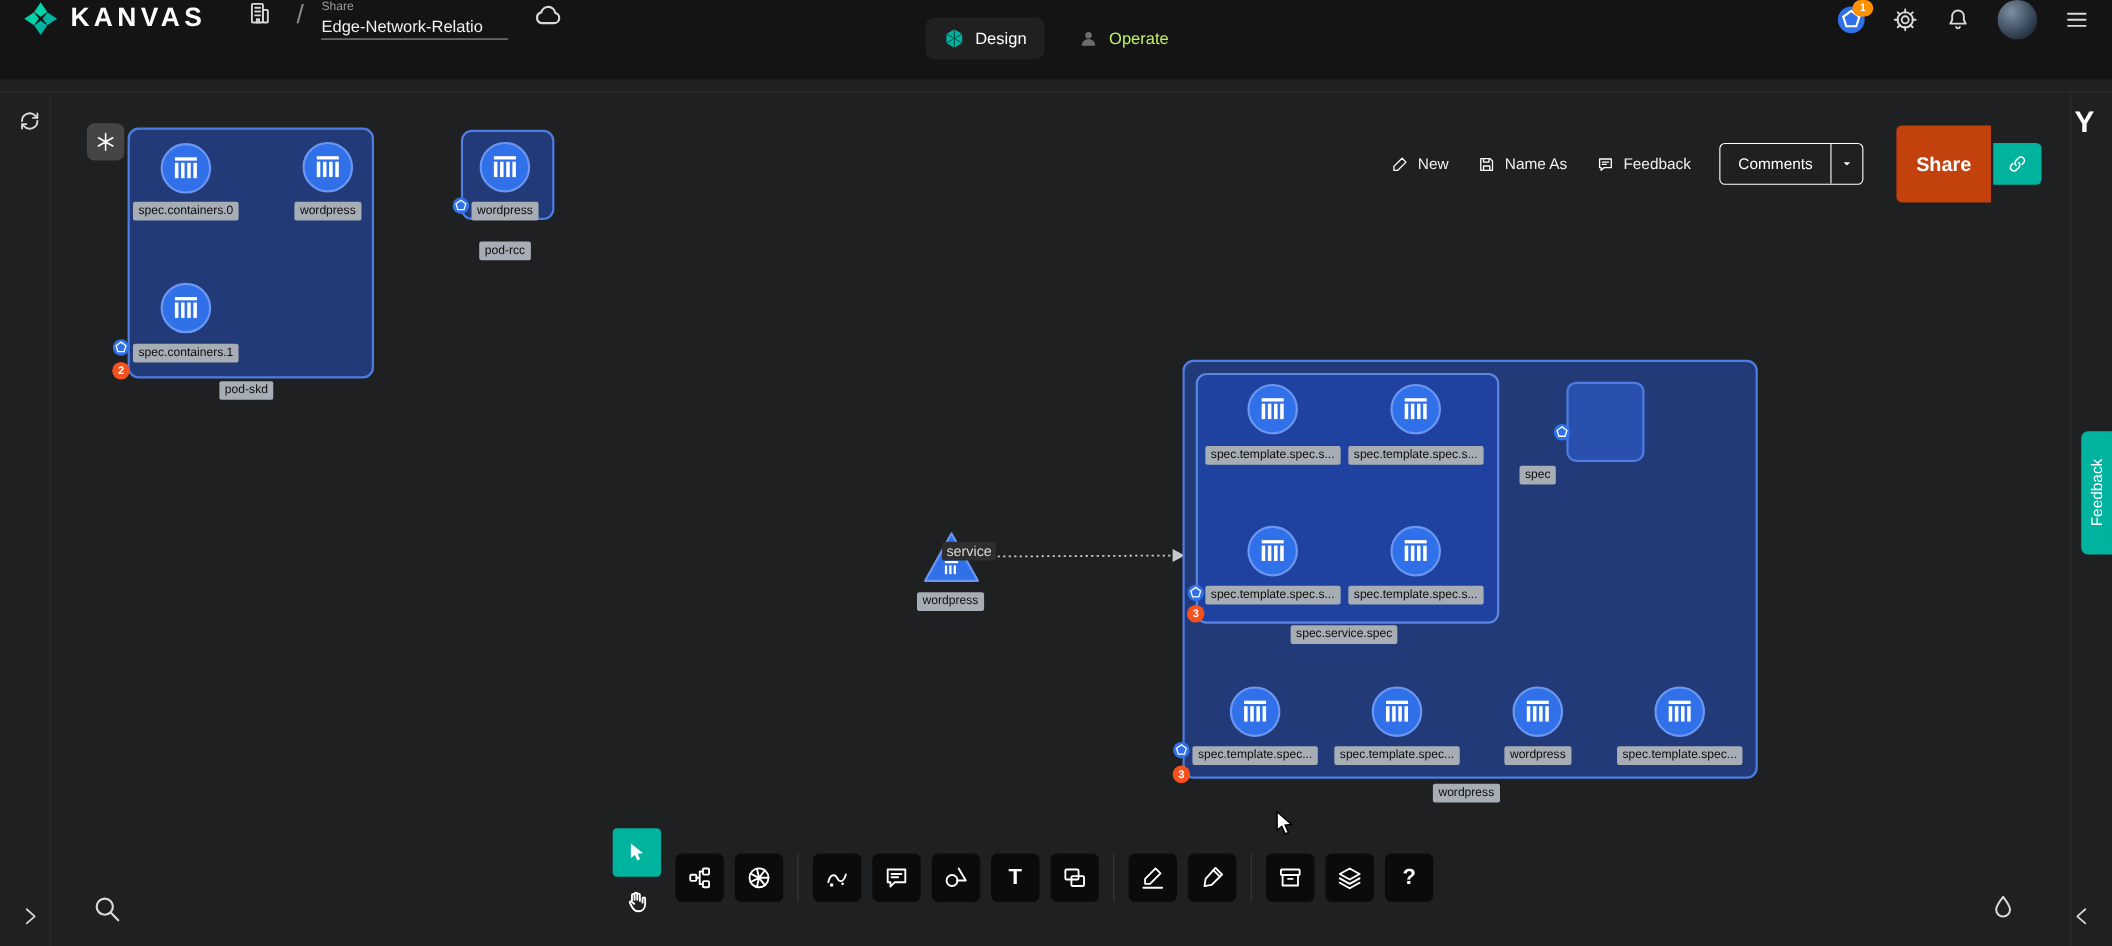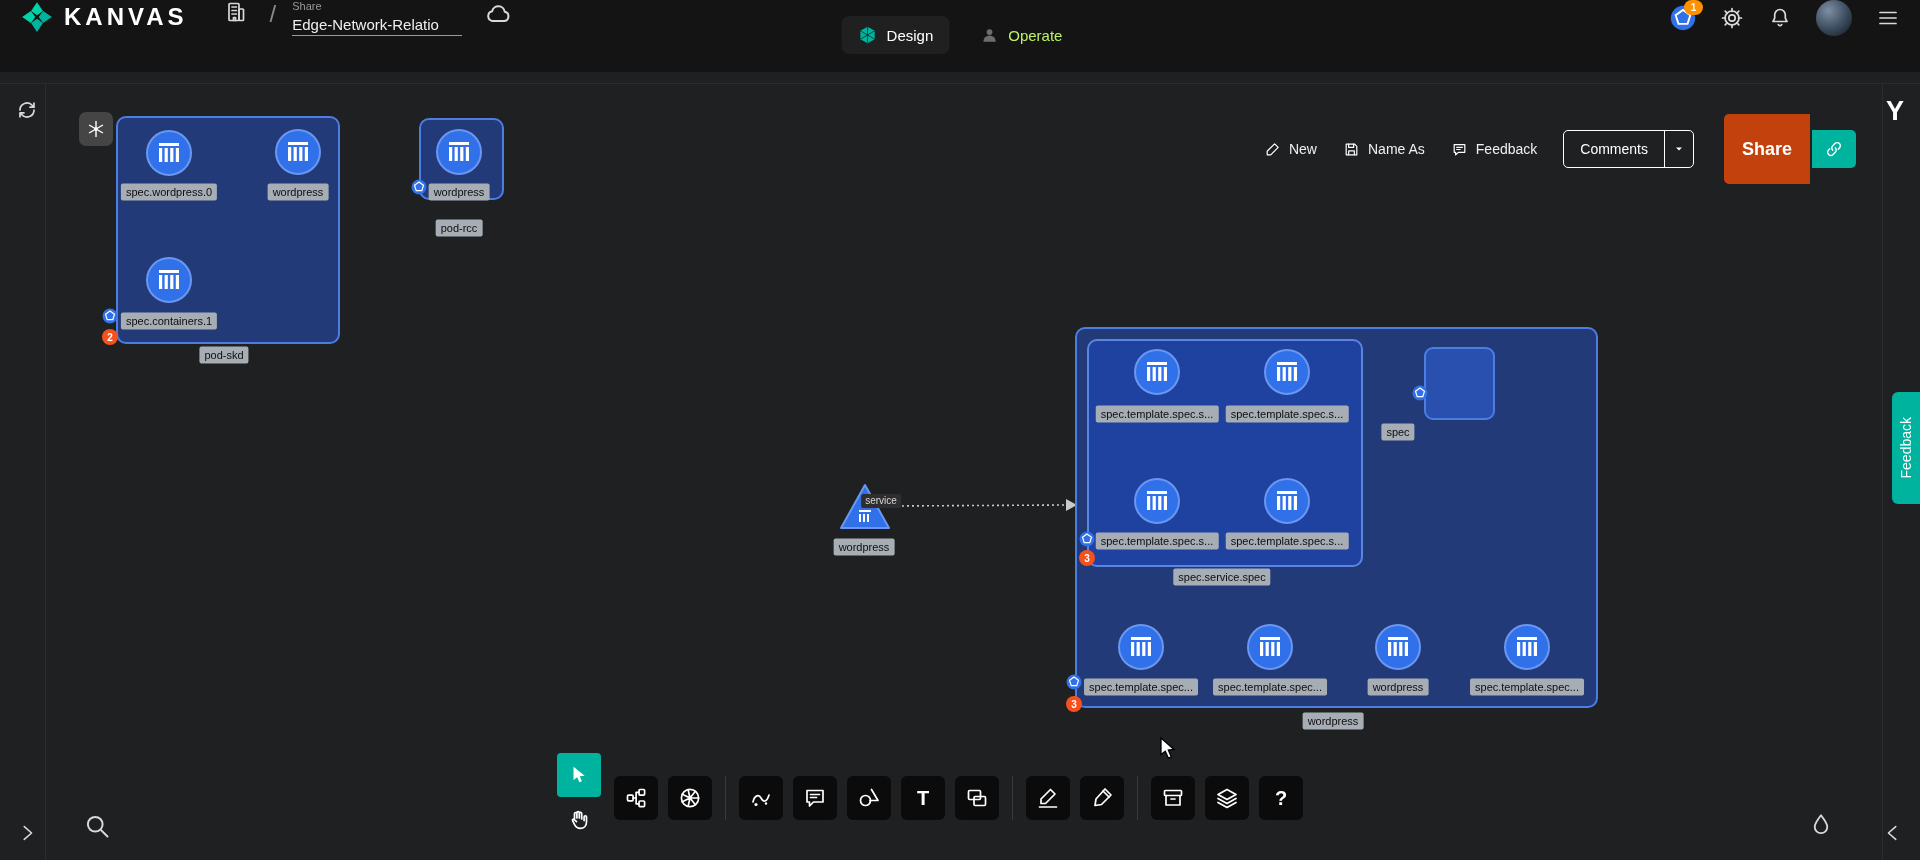--- a/index.html
+++ b/index.html
@@ -33,21 +33,21 @@
   
   #canvas{position:absolute;top:70px;left:0;right:0;bottom:0;background:#1f2022;}
   .frame-line{position:absolute;background:#2c2d2f;}
   
   .group{position:absolute;border:2px solid #4d7de2;border-radius:10px;background:rgba(37,84,204,0.50);}
   .group.nested{background:rgba(30,70,185,0.65);border-color:#5a86e0;}
   .group.small{background:rgba(48,98,220,0.55);border-radius:9px;}
   .pod{position:absolute;width:48px;height:48px;transform:translate(-50%,-50%);cursor:pointer;}
   .chip{position:absolute;transform:translate(-50%,-50%);background:#a7adb4;color:#0d0d0d;
         font-size:11px;line-height:1;padding:3px 5px;border-radius:2px;white-space:nowrap;z-index:5;}
-  .chip.dark{background:#2e2e2e;color:#d8d8d8;font-size:10px;padding:2px 4px;}
+  .chip.dark{background:#2e2e2e;color:#d8d8d8;font-size:13px;padding:2px 4px;}
   .mini{position:absolute;width:16px;height:16px;transform:translate(-50%,-50%);z-index:6;}
   .nbadge{position:absolute;width:16px;height:16px;border-radius:50%;background:#f4511e;color:#fff;
           font-size:10px;font-weight:700;display:flex;align-items:center;justify-content:center;
           transform:translate(-50%,-50%);z-index:7;}
   
   #action-bar{position:absolute;top:114px;right:64px;display:flex;align-items:center;gap:26px;z-index:20;}
   .abtn{display:flex;align-items:center;gap:8px;color:#f0f0f0;font-size:14px;cursor:pointer;}
   .split-btn{display:flex;align-items:stretch;border:1px solid #fff;border-radius:5px;overflow:hidden;height:36px;cursor:pointer;}
   .split-main{display:flex;align-items:center;padding:0 16px;font-size:14px;color:#fff;}
   .split-div{width:1px;background:#fff;}
@@ -271,21 +271,21 @@
 <div class="group" style="left:116px;top:116px;width:220px;height:224px"></div>
 <div class="pod" style="left:169px;top:153px"><svg width="48" height="48">
       <use href="#sym-pod"></use>
     </svg></div>
 <div class="pod" style="left:298px;top:152px"><svg width="48" height="48">
       <use href="#sym-pod"></use>
     </svg></div>
 <div class="pod" style="left:169px;top:280px"><svg width="48" height="48">
       <use href="#sym-pod"></use>
     </svg></div>
-<div class="chip" style="left:169px;top:192px">spec.wordpress.0</div>
+<div class="chip" style="left:169px;top:192px">spec.containers.0</div>
 <div class="chip" style="left:298px;top:192px">wordpress</div>
 <div class="chip" style="left:169px;top:321px">spec.containers.1</div>
 <div class="mini" style="left:110px;top:316px"><svg width="16" height="16">
       <use href="#sym-mini"></use>
     </svg></div>
 <div class="nbadge" style="left:110px;top:337px">2</div>
 <div class="chip" style="left:224px;top:355px">pod-skd</div>
 
 <div class="group" style="left:419px;top:118px;width:81px;height:78px"></div>
 <div class="pod" style="left:459px;top:152px"><svg width="48" height="48">

